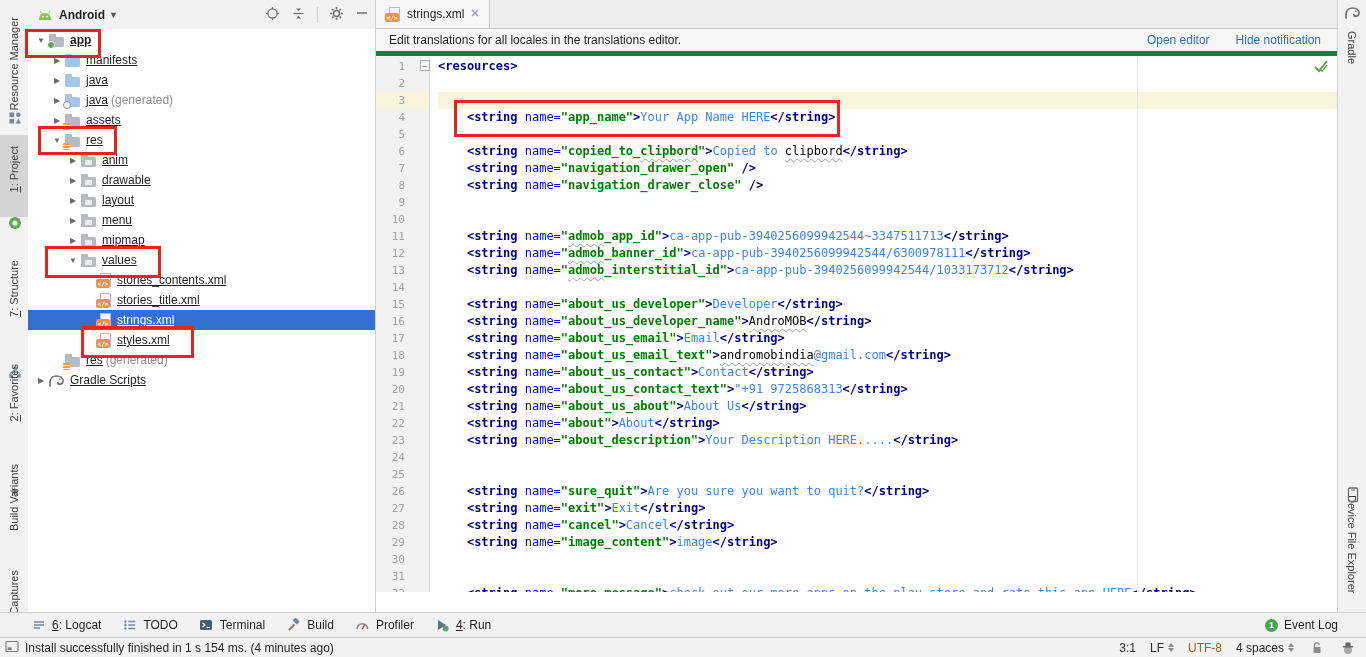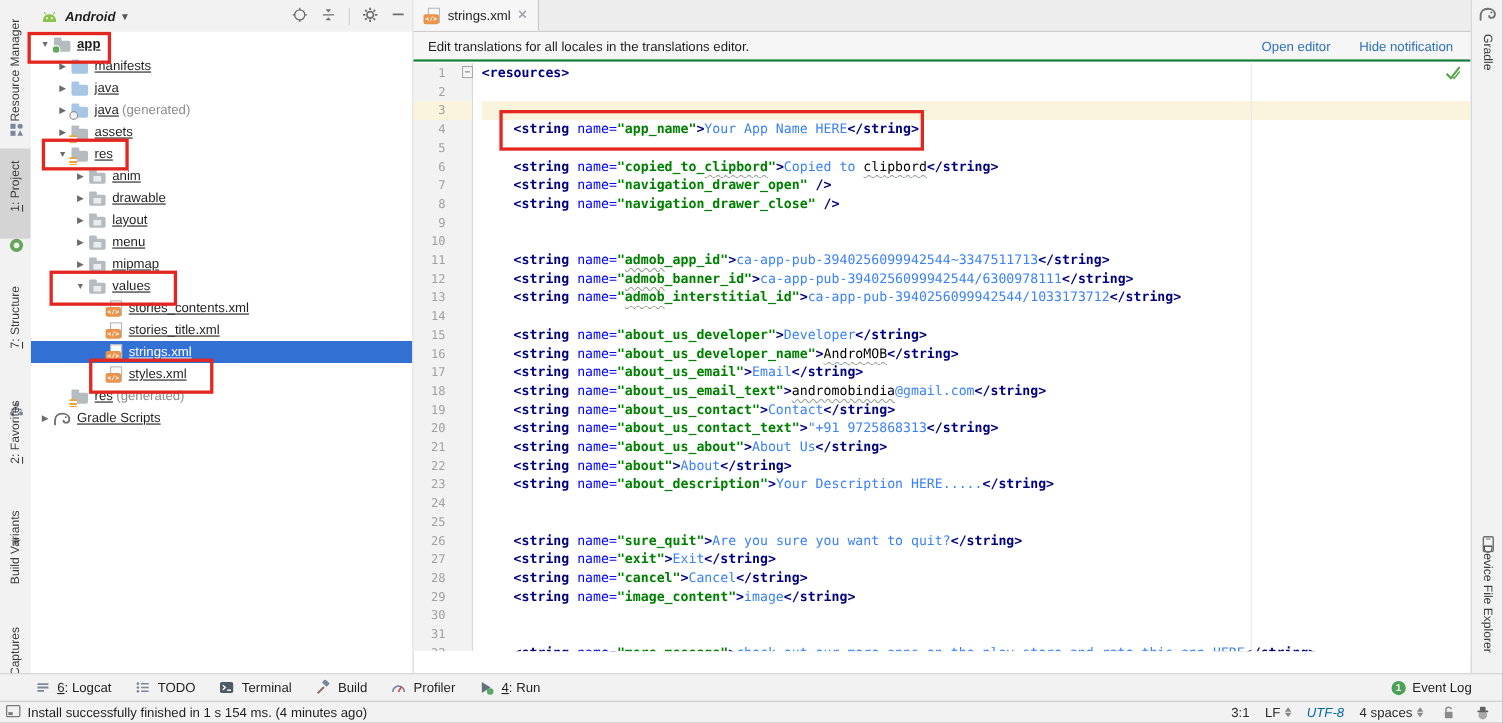--- a/index.html
+++ b/index.html
@@ -10,21 +10,21 @@
   .rstripe{position:absolute;left:1337px;top:0;width:29px;height:612px;background:#F2F2F2;border-left:1px solid #D1D1D1;}
   .vtab{position:absolute;left:0;width:27px;display:flex;align-items:center;justify-content:center;}
   .rstripe .vtab{width:28px;}
   .vtab .t{writing-mode:vertical-rl;transform:rotate(180deg);font-size:11px;color:#3c3c3c;white-space:nowrap;}
   .rstripe .vtab .t{transform:none;}
   .vicon{position:absolute;left:6px;width:16px;height:16px;display:flex;align-items:center;justify-content:center;}
   .vactive{position:absolute;left:0;top:135px;width:28px;height:82px;background:#D4D4D4;}
   
   .ppanel{position:absolute;left:28px;top:0;width:347px;height:612px;background:#fff;}
   .phead{position:absolute;left:0;top:0;width:100%;height:29px;background:#F2F2F2;display:flex;align-items:center;padding-left:8px;box-sizing:border-box;}
-  .phead .title{font-weight:bold;margin:0 4px 0 6px;font-style:italic;}
+  .phead .title{font-weight:bold;margin:0 4px 0 6px;}
   .phead .hicons{position:absolute;right:6px;display:flex;align-items:center;gap:11px;}
   .hsep{width:1px;height:16px;background:#CFCFCF;}
   .ptree{position:absolute;left:0;top:29px;width:100%;height:583px;background:#fff;overflow:hidden;padding-top:1px;}
   .tree-row{height:20px;display:flex;align-items:center;white-space:nowrap;cursor:default;}
   .tree-row.selected{background:#3370D4;color:#fff;}
   .tree-row.selected .tlabel,.tree-row.selected .tsuffix{color:#fff;}
   .ind{flex:none;display:inline-block;}
   .chev{flex:none;width:14px;font-size:8px;color:#6B6B6B;text-align:center;}
   .tree-row.selected .chev{color:#fff;}
   .tlabel{margin-left:5px;color:#1f1f1f;text-decoration:underline;}
@@ -46,21 +46,21 @@
   .i-folder-blue-gen i{left:-1px;bottom:-1px;width:6px;height:6px;border-radius:50%;background:#F2F2F2;border:1px solid #8F8F8F;}
   .i-xml-file{width:16px;height:15px;}
   .i-xml-file::before{content:"";position:absolute;top:0;left:4px;width:9px;height:12px;background:#FAFAFA;border:1px solid #B9B9B9;}
   .i-xml-file::after{content:"</>";position:absolute;left:0;bottom:0;width:14px;height:9px;background:#E8944A;border-radius:2px;
      color:#fff;font:bold 6px/9px "DejaVu Sans Mono",monospace;text-align:center;}
   
   .ecol{position:absolute;left:375px;top:0;width:962px;height:612px;background:#fff;border-left:1px solid #D1D1D1;box-sizing:border-box;}
   .tabbar{position:absolute;left:0;top:0;width:100%;height:28px;background:#EDEDED;border-bottom:1px solid #C6C6C6;box-sizing:content-box;}
   .tab{position:absolute;left:0;top:0;height:28px;background:#F6F6F6;border-right:1px solid #C6C6C6;
        display:flex;align-items:center;gap:6px;padding:0 9px;}
-  .notif{position:absolute;left:0;top:29px;width:100%;height:27px;background:#F6F6F6;border-bottom:2px solid #15803d;
+  .notif{position:absolute;left:0;top:29px;width:100%;height:27px;background:#F6F6F6;border-bottom:5px solid #15803d;
        display:flex;align-items:center;box-sizing:border-box;padding-left:13px;}
   .notif .links{margin-left:auto;display:flex;gap:26px;padding-right:16px;}
   .notif .links span{color:#2E71B8;cursor:pointer;}
   .ebody{position:absolute;left:0;top:57px;width:100%;height:535px;overflow:hidden;display:flex;background:#fff;}
   .gutter{flex:none;width:53px;background:#F2F2F2;border-right:1px solid #D9D9D9;padding-top:1px;
        font:11px/17px "DejaVu Sans Mono",monospace;color:#A1A1A1;text-align:right;}
   .gl{height:17px;padding-right:24px;}
   .codecol{flex:1;padding:1px 0 0 8px;font:12px/17px "DejaVu Sans Mono",monospace;position:relative;}
   .cl{height:17px;white-space:pre;}
   .hl{background:#FBF4DC;}
@@ -82,21 +82,21 @@
   .bbar{position:absolute;left:0;top:612px;width:100%;height:25px;background:#F2F2F2;border-top:1px solid #D1D1D1;
        display:flex;align-items:center;padding-left:30px;gap:20px;box-sizing:border-box;}
   .bitem{display:flex;align-items:center;gap:5px;cursor:pointer;color:#1f1f1f;}
   .evlog{position:absolute;right:28px;display:flex;align-items:center;gap:6px;cursor:pointer;}
   .badge{width:13px;height:13px;border-radius:50%;background:#4CA254;color:#fff;font-size:9px;font-weight:bold;
        display:flex;align-items:center;justify-content:center;}
   .sbar{position:absolute;left:0;top:637px;width:100%;height:20px;background:#F2F2F2;border-top:1px solid #C9C9C9;
        display:flex;align-items:center;box-sizing:border-box;padding-left:5px;}
   .smsg{margin-left:6px;color:#1f1f1f;}
   .sright{position:absolute;right:10px;display:flex;align-items:center;gap:14px;color:#2B2B2B;}
-  .sright .muted{color:#0369a1;font-style:italic;}
+  .sright .muted{color:#a16207;}
   .sitem{display:flex;align-items:center;}
   .ud{display:inline-flex;flex-direction:column;gap:1px;margin-left:4px;}
   .ud i{width:0;height:0;border-left:3px solid transparent;border-right:3px solid transparent;}
   .ud .u{border-bottom:4px solid #8A8A8A;}
   .ud .d{border-top:4px solid #8A8A8A;}
   
   .redbox{position:absolute;border:3px solid #E3261F;z-index:40;pointer-events:none;}
   .chevdown{font-size:9px;color:#555;}
   .star{color:#8E8E8E;font-size:13px;line-height:13px;}
 </style>

